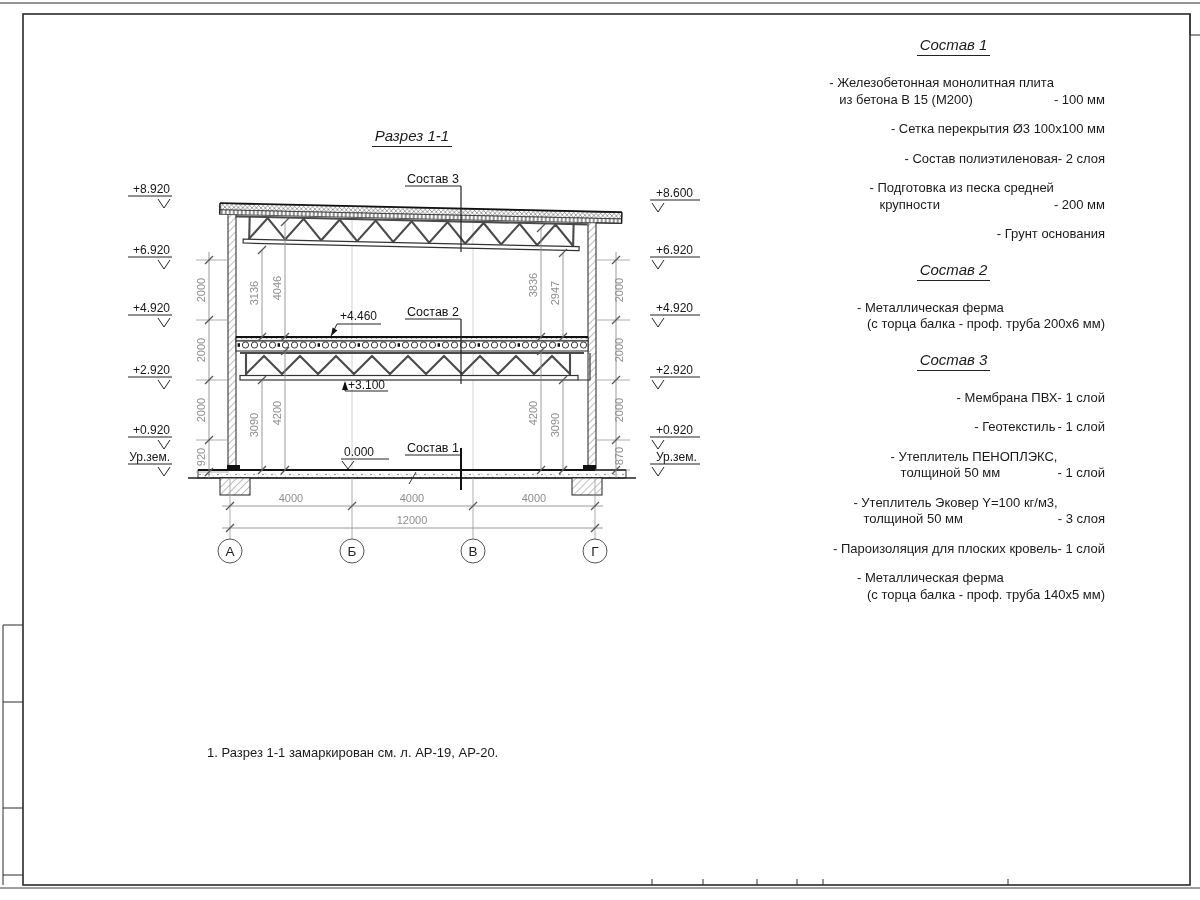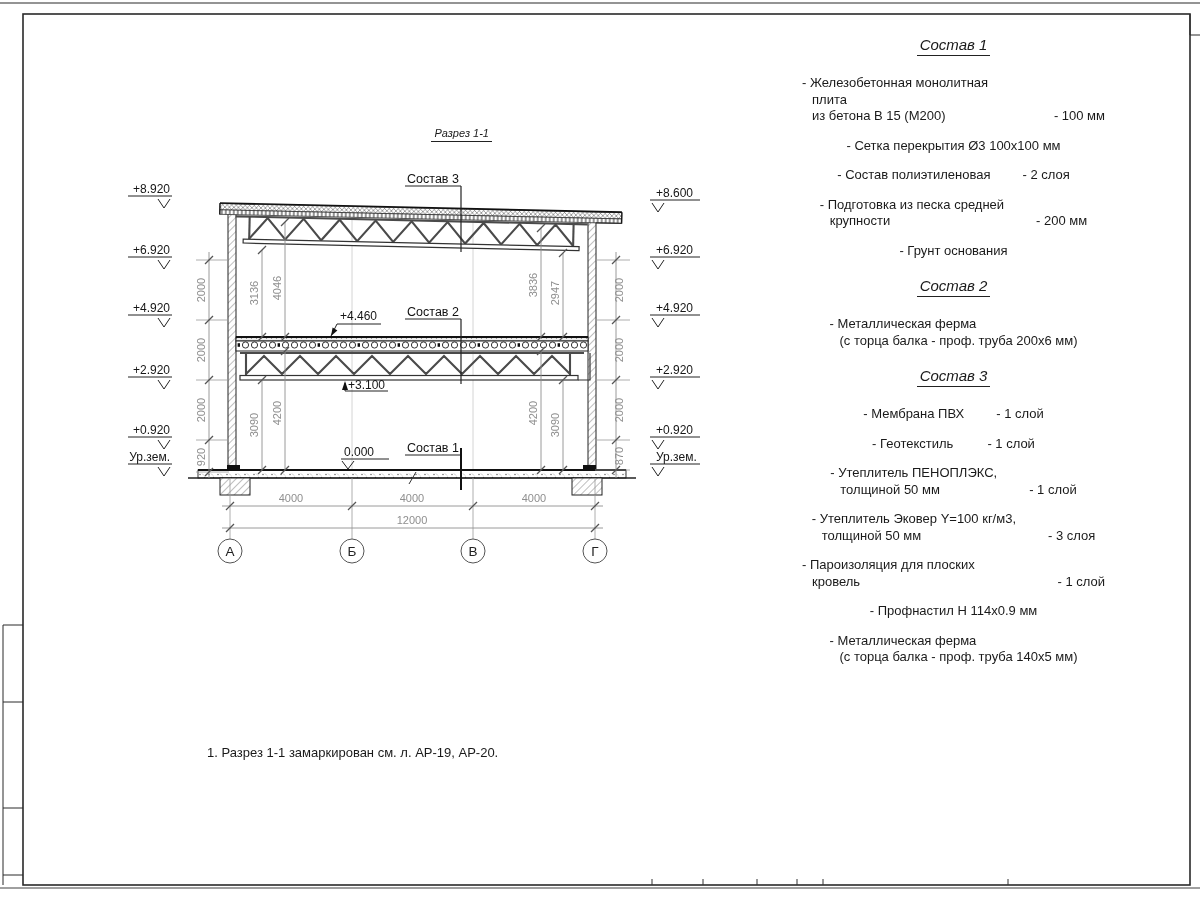--- a/index.html
+++ b/index.html
@@ -10,31 +10,31 @@
   .dim{font-size:11px;fill:#8f8f8f;}
   .elev{font-size:12px;fill:#161616;}
   .lead{font-size:12.5px;fill:#111;}
   .ax{font-size:13.5px;fill:#222;text-anchor:middle;}
   .thin{stroke:#999;stroke-width:0.8;}
   .dimline{stroke:#8f8f8f;stroke-width:0.9;}
   .axline{stroke:#c9c9c9;stroke-width:0.8;}
   .truss{stroke:#4a4a4a;stroke-width:2.1;fill:none;}
   .marker{stroke:#222;stroke-width:1;fill:none;}
 
-  .view-title{position:absolute;left:332px;top:127px;width:160px;text-align:right;
-              font-style:italic;font-size:11px;}
+  .view-title{position:absolute;left:332px;top:127px;width:160px;text-align:center;
+              font-style:italic;font-size:15px;}
   .view-title span{border-bottom:1.2px solid #222;padding:0 3px 2px;}
   .note{position:absolute;left:207px;top:745px;font-size:13px;}
 
   .compositions{position:absolute;left:802px;top:36px;width:303px;}
   .comp-heading{text-align:center;font-style:italic;font-size:15px;margin:18px 0 22px;}
   .comp-heading.first{margin-top:0;}
   .comp-heading span{border-bottom:1.2px solid #222;padding:0 3px 2px;}
-  .comp-item{display:flex;justify-content:center;align-items:flex-end;
-             margin-bottom:13px;font-size:13px;line-height:16.5px;gap:32px;}
+  .comp-item{display:flex;justify-content:flex-end;align-items:flex-end;
+             margin-bottom:13px;font-size:13px;line-height:16.5px;}
   .comp-item .lbl{white-space:pre-line;padding-left:10px;text-indent:-10px;}
   .comp-item .val{white-space:nowrap;margin-left:0;}
 </style>
 </head>
 <body>
 
 <svg width="1200" height="900" viewBox="0 0 1200 900">
   <defs>
     <g id="tk">
         <line x1="-4" y1="4" x2="4" y2="-4" stroke="#555" stroke-width="1.2"></line>
@@ -404,23 +404,20 @@
   <div class="comp-item">
     <div class="lbl">- Утеплитель Эковер Y=100 кг/м3,
 толщиной 50 мм</div>
     <div class="val">- 3 слоя</div>
   </div>
   <div class="comp-item">
     <div class="lbl">- Пароизоляция для плоских кровель</div>
     <div class="val">- 1 слой</div>
   </div>
   <div class="comp-item">
-    <div class="lbl">- Профнастил Н 114х0.9 мм</div>
-  </div>
-  <div class="comp-item">
     <div class="lbl">- Металлическая ферма
 (с торца балка - проф. труба 140х5 мм)</div>
   </div>
 </div>
 
 <div class="note">
   <span>1. Разрез 1-1 замаркирован см. л. АР-19, АР-20.</span>
 </div>
 
 </body></html>

